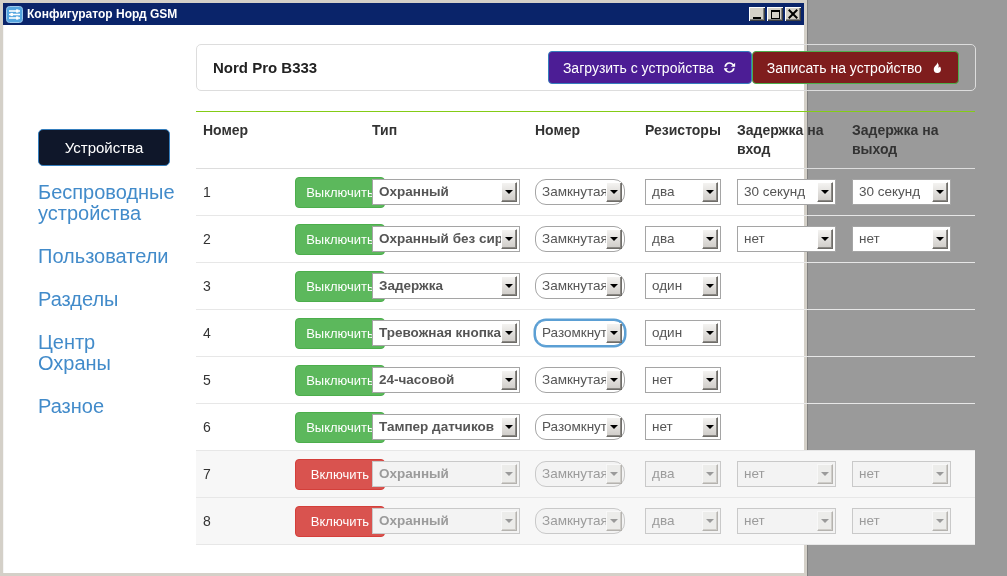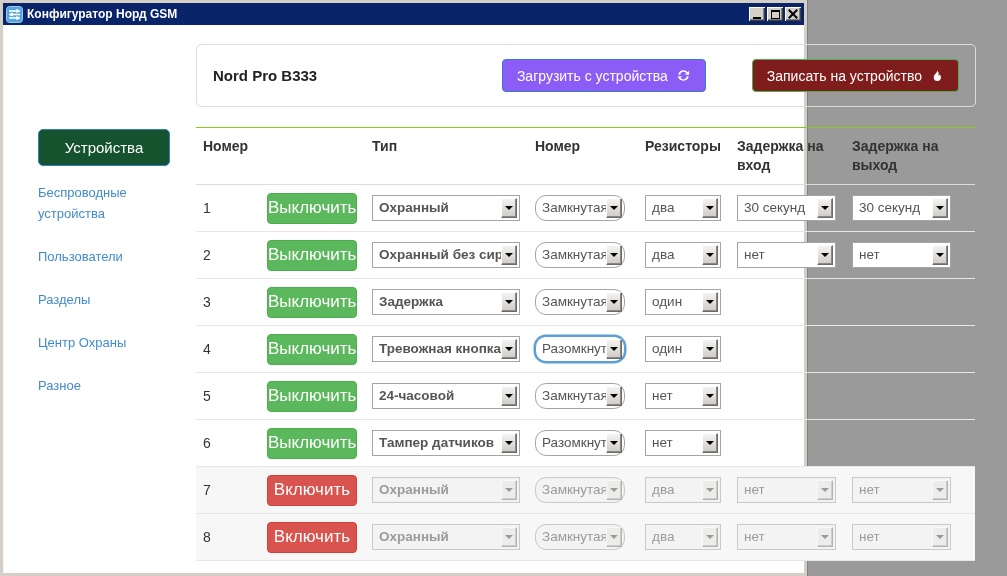--- a/index.html
+++ b/index.html
@@ -26,63 +26,63 @@
   .g-close{ width:10px; height:10px; position:relative; }
   .g-close::before,.g-close::after{
     content:""; position:absolute; left:-1px; top:4px; width:12px; height:2px; background:#000;
   }
   .g-close::before{ transform:rotate(45deg); }
   .g-close::after{ transform:rotate(-45deg); }
   
   .content{ display:flex; padding:19px 0 0 35px; }
   .sidebar{ width:135px; margin-right:23px; padding-top:85px; flex:none; }
   .side-btn{
-    display:block; width:132px; background:#14532d; color:#fff; text-align:center;
+    display:block; width:132px; background:#0f172a; color:#fff; text-align:center;
     font-size:15px; padding:9px 6px; border-radius:5px; border:1px solid #357ebd;
     margin-bottom:16px; cursor:pointer;
   }
   .side-link{
-    display:block; color:#428bca; font-size:13px; line-height:21px; margin-bottom:22px;
+    display:block; color:#428bca; font-size:20px; line-height:21px; margin-bottom:22px;
     text-decoration:none; cursor:pointer;
   }
   main{ width:780px; flex:none; }
   
   .panel{
-    border:1px solid #ddd; border-radius:5px; padding:14px 16px;
-    display:flex; align-items:center;gap:38px;
+    border:1px solid #ddd; border-radius:5px; padding:6px 16px;
+    display:flex; align-items:center;
   }
   .device-name{ flex:1; font-weight:bold; font-size:15px; color:#222; }
   .pbtn{
     height:33px; border-radius:4px; color:#fff; font-size:14px; padding:0 14px;
     display:inline-flex; align-items:center; gap:8px; cursor:pointer; border:1px solid;
     font-family:inherit;
   }
-  .pbtn.blue{ background:#8b5cf6; border-color:#357ebd; margin-right:8px; }
+  .pbtn.blue{ background:#4c1d95; border-color:#357ebd; }
   .pbtn.green{ background:#7f1d1d; border-color:#4cae4c; }
   .pbtn svg{ flex:none; }
   
   .table{ margin-top:20px; width:779px; }
   .thead,.trow{
     display:grid;
     grid-template-columns:71px 105px 163px 110px 92px 115px 123px;
   }
   .thead{
     border-top:1px solid #84cc16; border-bottom:1px solid #ddd;
     min-height:58px; padding-top:9px; align-items:start;
     font-weight:bold; font-size:14px; color:#333; line-height:19px;
   }
   .thead .c{ padding-right:10px; }
   .trow{ height:47px; align-items:center; border-bottom:1px solid #e7e7e7; font-size:14px; color:#333; }
   .trow.off{ background:#f7f7f7; }
   .c{ min-width:0; }
   .c-num{ padding-left:7px; }
   .thead .c-num{ padding-left:7px; }
   .tgl{
-    width:90px; height:31px; border-radius:4px; color:#fff; font-size:17px;
-    border:1px solid; cursor:pointer; font-family:inherit;
+    width:90px; height:31px; border-radius:4px; color:#fff; font-size:13px;
+    border:1px solid; cursor:pointer; font-family:inherit;margin-left:28px;
   }
   .tgl.on{ background:#5cb85c; border-color:#4cae4c; }
   .tgl.off{ background:#d9534f; border-color:#d43f3a; }
   
   .combo{
     position:relative; height:26px; background:#fff; border:1px solid #a5a5a5;
     cursor:pointer;
   }
   .w-type{ width:148px;font-weight:bold; } .w-norm{ width:90px;border-radius:11px; } .w-res{ width:76px; } .w-del{ width:99px; }
   .cv{

